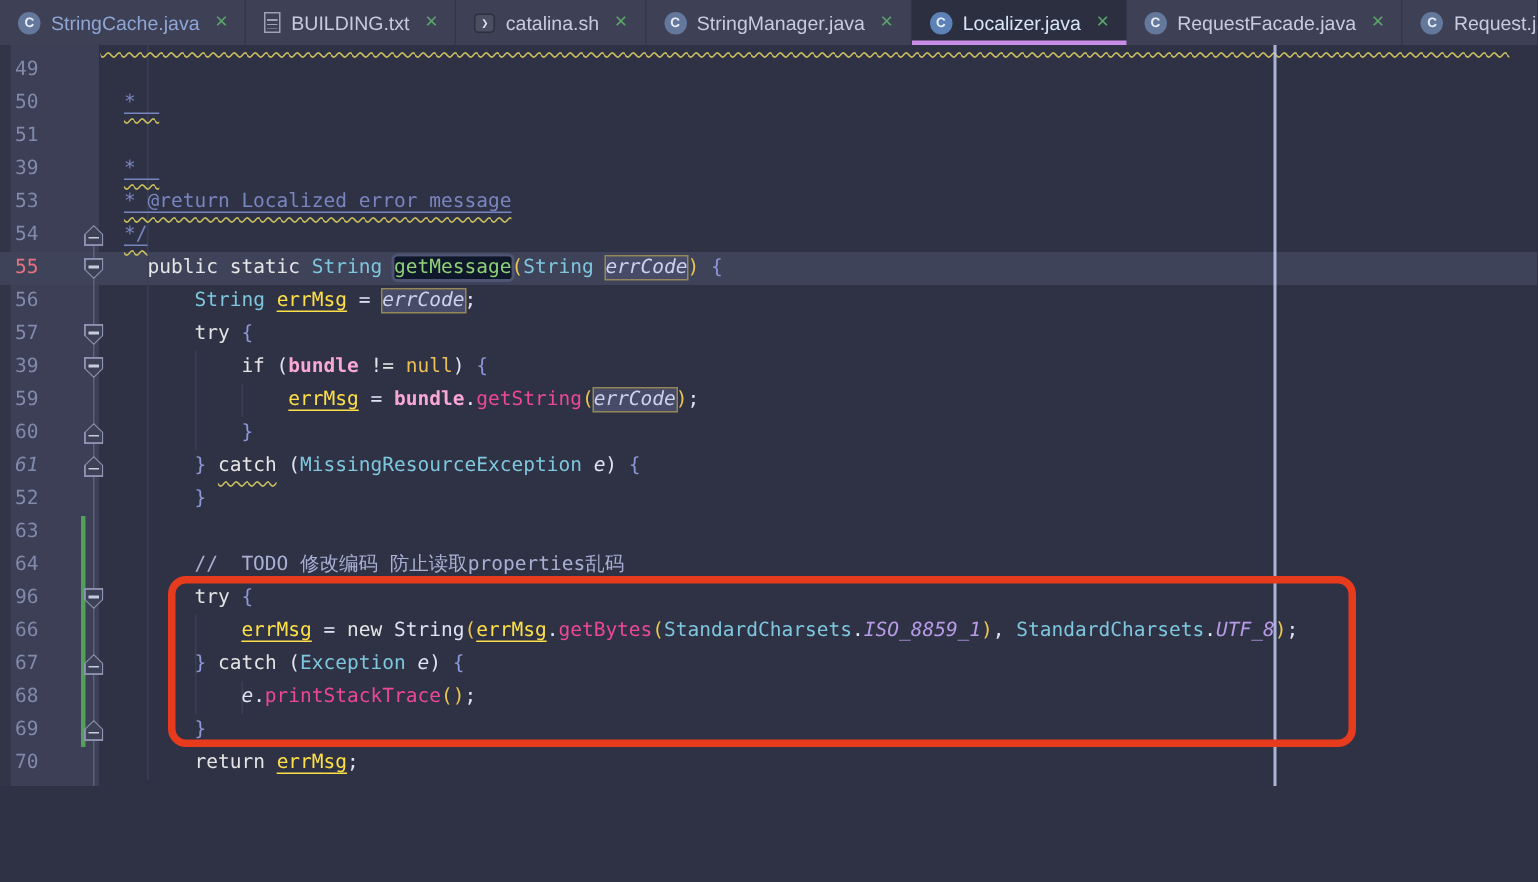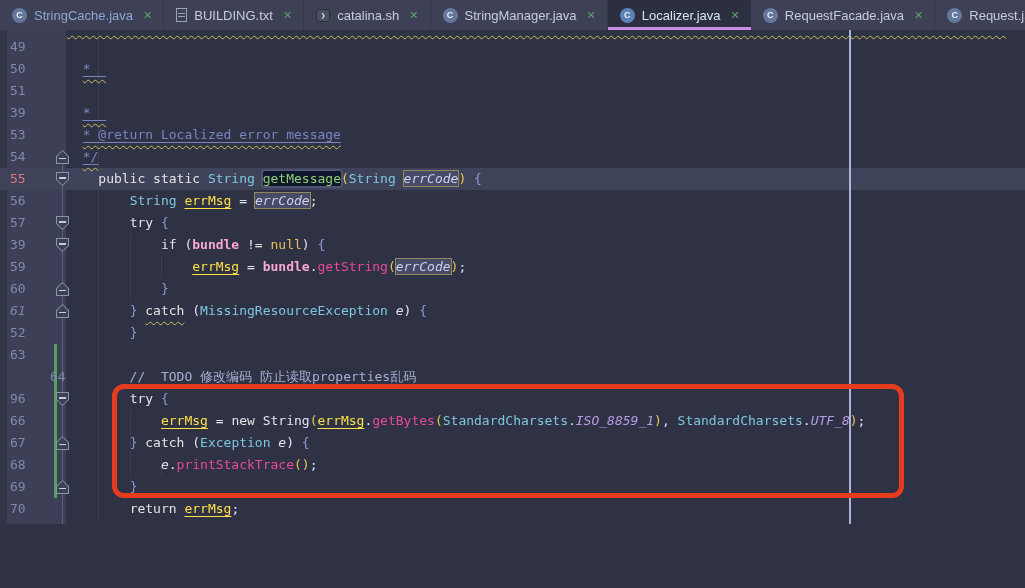--- a/index.html
+++ b/index.html
@@ -141,21 +141,21 @@
         <div class="lnum" style="top: 116px;">54</div>
         <div class="lnum active" style="top: 138px;">55</div>
         <div class="lnum" style="top: 160px;">56</div>
         <div class="lnum" style="top: 182px;">57</div>
         <div class="lnum" style="top: 204px;">39</div>
         <div class="lnum" style="top: 226px;">59</div>
         <div class="lnum" style="top: 248px;">60</div>
         <div class="lnum" style="top: 270px; font-style: italic;">61</div>
         <div class="lnum" style="top: 292px;">52</div>
         <div class="lnum" style="top: 314px;">63</div>
-        <div class="lnum" style="top: 336px; margin-left: 40px;">64</div>
+        <div class="lnum" style="top: 336px;">64</div>
         <div class="lnum" style="top: 358px;">96</div>
         <div class="lnum" style="top: 380px;">66</div>
         <div class="lnum" style="top: 402px;">67</div>
         <div class="lnum" style="top: 424px;">68</div>
         <div class="lnum" style="top: 446px;">69</div>
         <div class="lnum" style="top: 468px;">70</div>
         <div class="lnum" style="top: 490px;">71</div>
         <div class="lnum" style="top: 512px; margin-left: 16px;">72</div>
         <div class="lnum" style="top: 534px;">93</div>
       </div>

